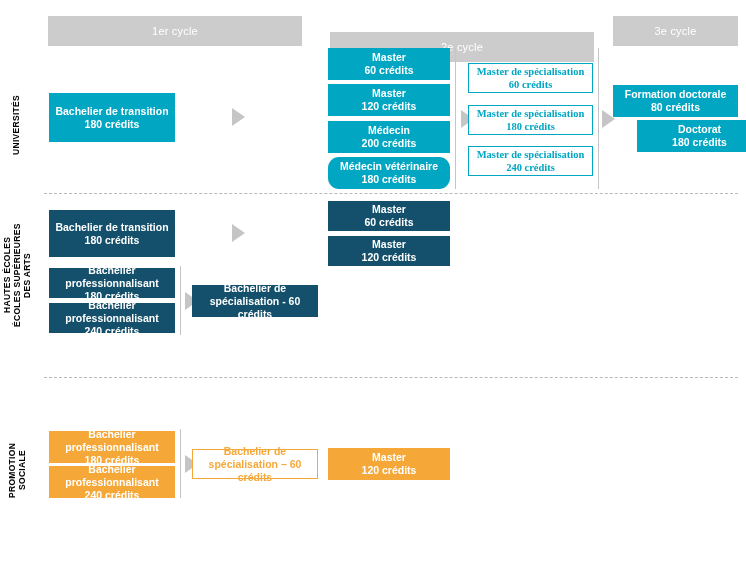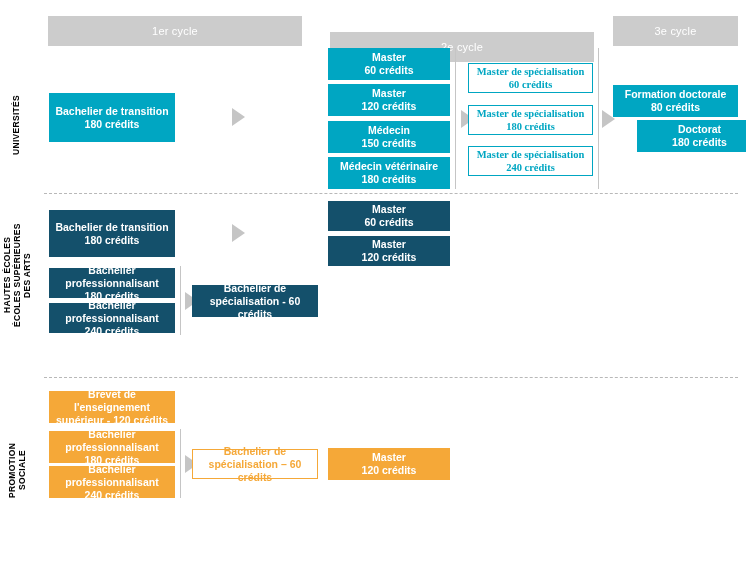--- a/index.html
+++ b/index.html
@@ -108,23 +108,23 @@
 
   <div class="abs arrow" style="left:232px; top:108px;"></div>
 
   <div class="abs box box-cyan" style="left: 328px; top: 48px; width: 122px; height: 32px; white-space: pre-line;">Master
 60 crédits</div>
 
   <div class="abs box box-cyan" style="left: 328px; top: 84px; width: 122px; height: 32px; white-space: pre-line;">Master
 120 crédits</div>
 
   <div class="abs box box-cyan" style="left: 328px; top: 121px; width: 122px; height: 32px; white-space: pre-line;">Médecin
-150 crédits</div>
-
-  <div class="abs box box-cyan" style="left: 328px; top: 157px; width: 122px; height: 32px; white-space: pre-line;">Médecin vétérinaire
+200 crédits</div>
+
+  <div class="abs box box-cyan" style="left: 328px; top: 157px; width: 122px; height: 32px; white-space: pre-line; border-radius: 11px;">Médecin vétérinaire
 180 crédits</div>
 
   <div class="abs vrule" style="left:455px; top:48px; height:141px;"></div>
 
   <div class="abs arrow" style="left:461px; top:110px;"></div>
 
   <div class="abs box box-cyan-outline" style="left: 468px; top: 63px; width: 125px; height: 30px; white-space: pre-line;">Master de spécialisation
 60 crédits</div>
 
   <div class="abs box box-cyan-outline" style="left: 468px; top: 105px; width: 125px; height: 30px; white-space: pre-line;">Master de spécialisation
@@ -171,22 +171,20 @@
   <div class="abs arrow" style="left:185px; top:292px;"></div>
 
   <div class="abs box box-navy" style="left: 192px; top: 285px; width: 126px; height: 32px; white-space: pre-line;">Bachelier de
 spécialisation - 60 crédits</div>
 
   <div class="abs dashed-sep" style="left:44px; top:377px; width:694px;"></div>
 
   <div class="abs side-label" style="left: 8px; top: 425px; width: 18px; height: 90px; white-space: pre-line;">PROMOTION
 SOCIALE</div>
 
-  <div class="abs box box-orange" style="left: 49px; top: 391px; width: 126px; height: 32px; white-space: pre-line;">Brevet de l'enseignement
-supérieur - 120 crédits</div>
 
   <div class="abs box box-orange" style="left: 49px; top: 431px; width: 126px; height: 32px; white-space: pre-line;">Bachelier professionnalisant
 180 crédits</div>
 
   <div class="abs box box-orange" style="left: 49px; top: 466px; width: 126px; height: 32px; white-space: pre-line;">Bachelier professionnalisant
 240 crédits</div>
 
   <div class="abs vrule" style="left:180px; top:429px; height:69px;"></div>
 
   <div class="abs arrow" style="left:185px; top:455px;"></div>

